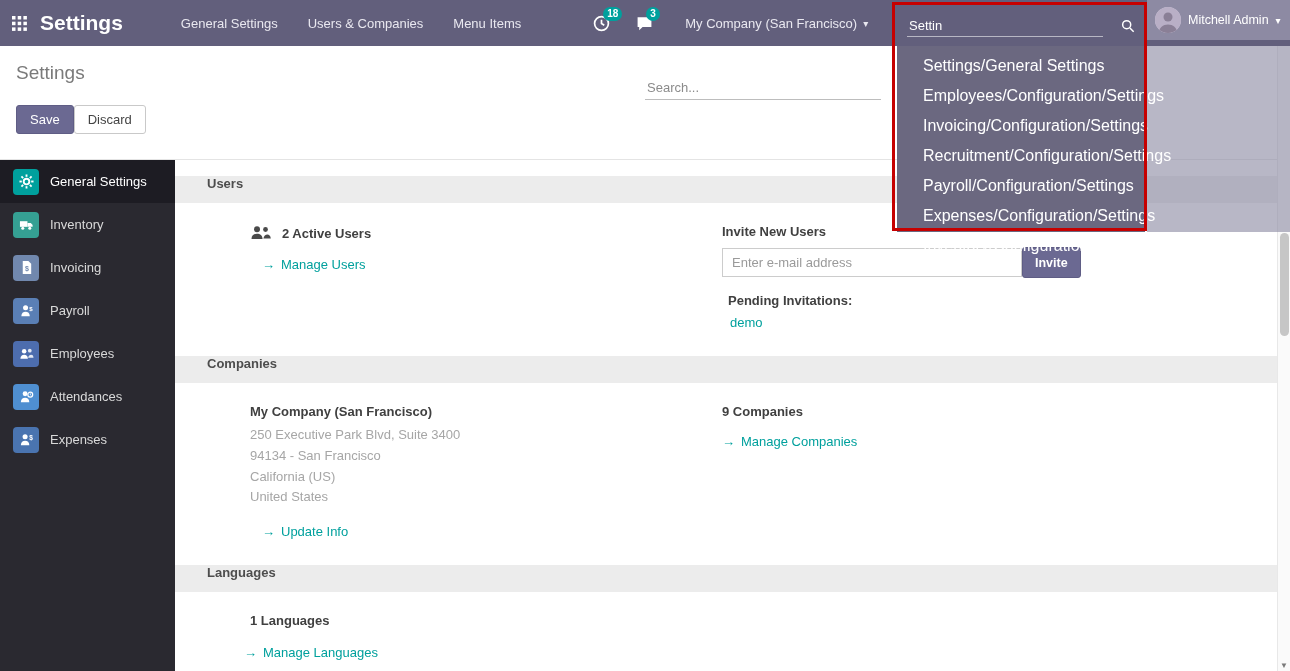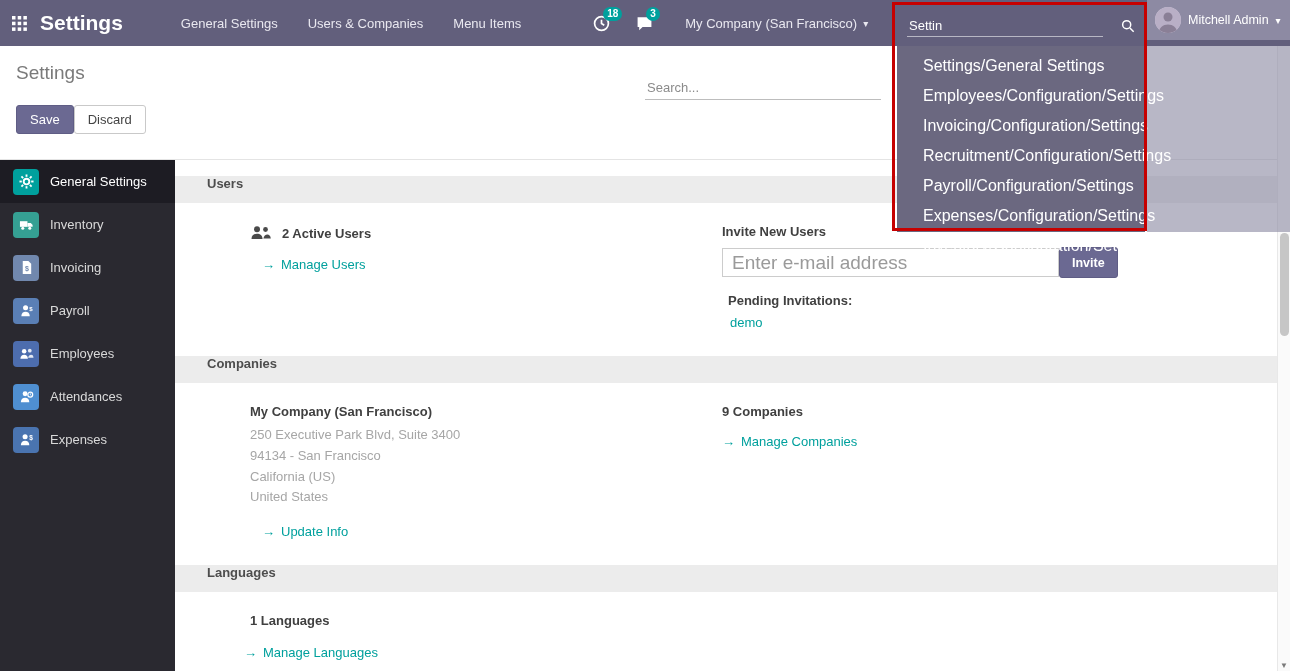--- a/index.html
+++ b/index.html
@@ -44,21 +44,21 @@
 
   .main { flex:1; position:relative; background:#fff; padding-top:16px; }
   .section-bar { height:27px; background:#ececec; display:flex; align-items:flex-start; padding-left:32px; font-weight:bold; color:#4d4d4d; }
   .section-body { display:grid; grid-template-columns:472px 1fr; padding:21px 20px 26px 75px; }
   .bold-label { font-weight:bold; color:#404040; }
   .tlink { color:#00a09d; display:inline-flex; align-items:center; gap:6px; font-size:13px; }
   .tlink .arr { font-weight:bold; }
   .iconline { display:flex; align-items:center; gap:10px; }
   .addr { color:#a6a6a6; line-height:1.6; margin-top:6px; }
   .invite-row { display:flex; margin-top:9px; align-items:flex-start; }
-  .invite-row input { width:337px; height:29px; border:1px solid #ccc; padding:0 9px; font-size:19px; color:#0369a1; outline:none; font-family:inherit; }
+  .invite-row input { width:300px; height:29px; border:1px solid #ccc; padding:0 9px; font-size:13px; color:#0369a1; outline:none; font-family:inherit; }
   .invite-row input::placeholder { color:#9a9a9a; }
   .invite-btn { height:31px; margin-top:-1px; background:#6b6992; border:1px solid #5f5d85; color:#fff; font-weight:bold; font-size:12.5px; padding:0 12px; border-radius:3px; cursor:pointer; font-family:inherit; }
   .pending { margin-top:15px;margin-left:6px; }
   .pending-tag { margin-top:7px; color:#00a09d; padding-left:8px; }
 
   
   .search-overlay { position:absolute; left:897px; top:0; width:248px; z-index:30; }
   .search-box { height:46px; display:flex; align-items:flex-end; padding:8px 10px 9px 10px; gap:18px; }
   .search-box input { flex:1; background:transparent; border:none; border-bottom:1px solid rgba(255,255,255,0.55); color:#fff; font-size:13px; padding:3px 2px; outline:none; font-family:inherit; }
   .search-results { background:#6b6880; height:186px; padding-top:5px; }

